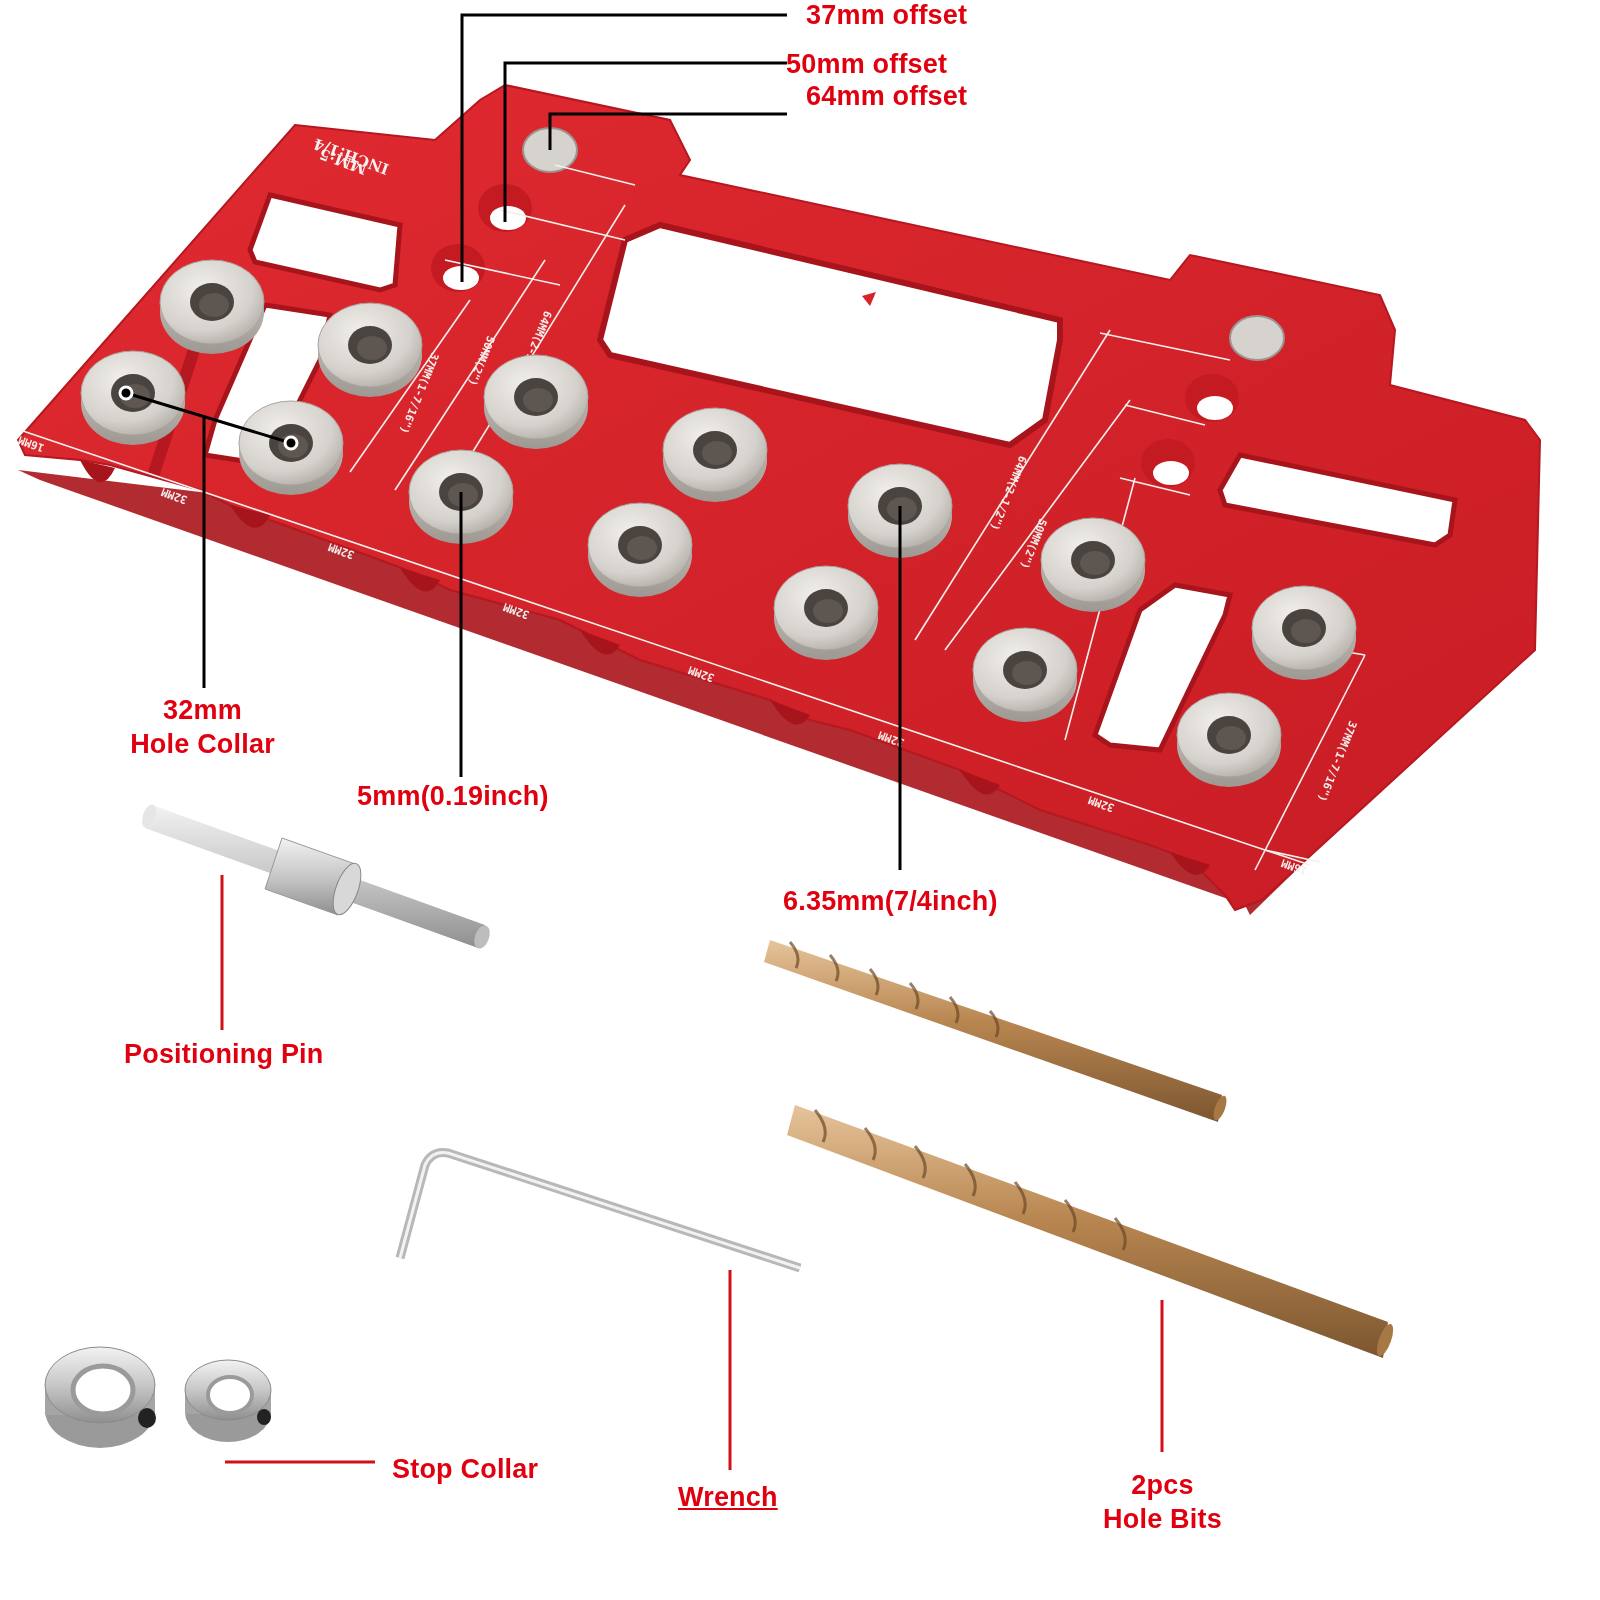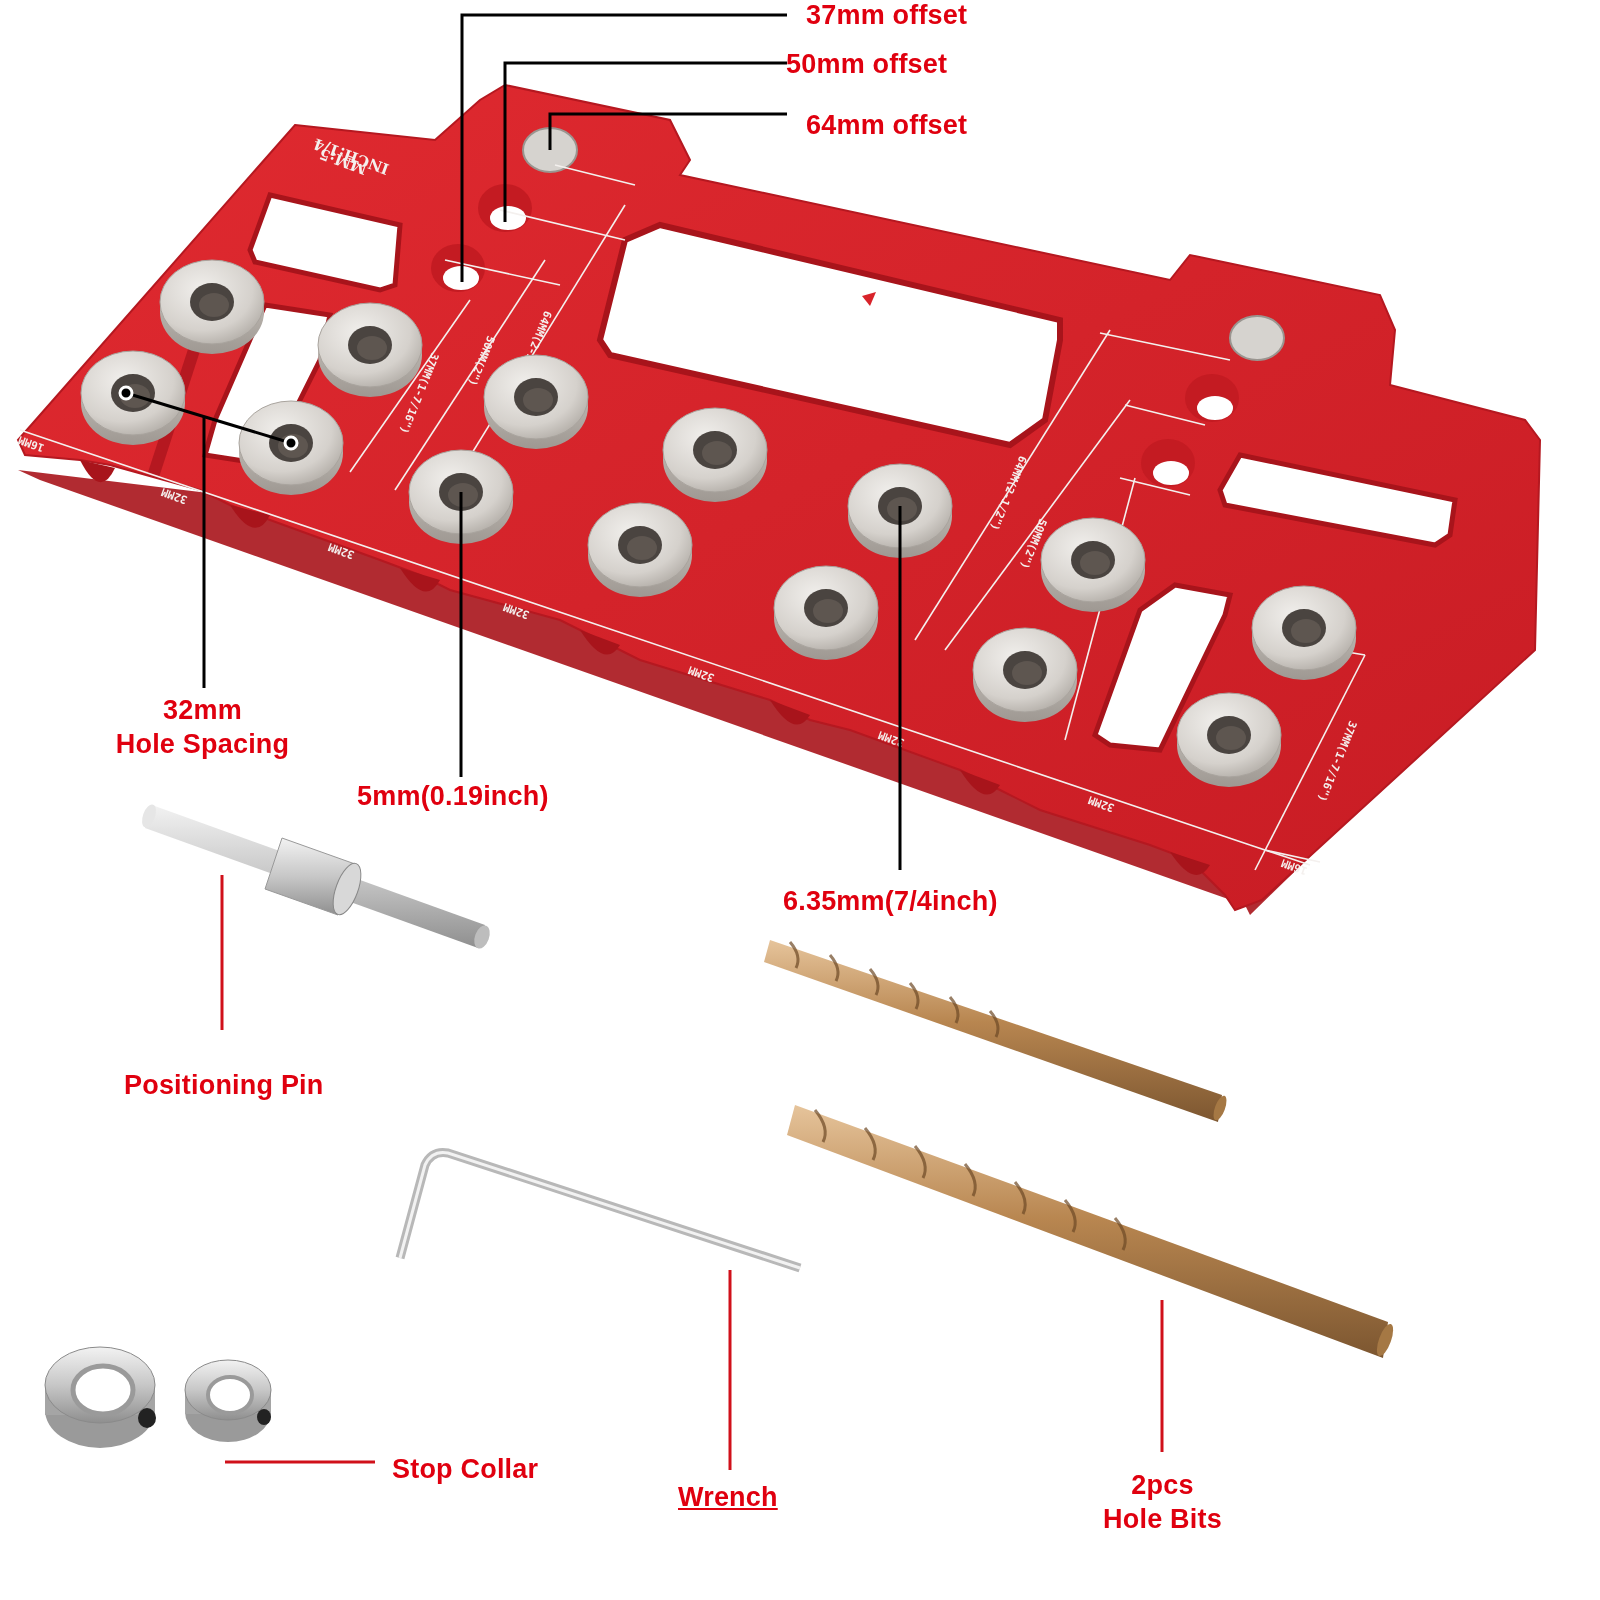--- a/index.html
+++ b/index.html
@@ -273,32 +273,32 @@
       <ellipse cx="228" cy="1412" rx="43" ry="30" fill="#9a9a9a"></ellipse>
       <rect x="185" y="1390" width="86" height="24" fill="#a5a5a5"></rect>
       <ellipse cx="228" cy="1390" rx="43" ry="30" fill="url(#steel)" stroke="#8a8a8a" stroke-width="1"></ellipse>
       <ellipse cx="230" cy="1395" rx="22" ry="18" fill="#ffffff" stroke="#9a9a9a" stroke-width="4"></ellipse>
       <ellipse cx="264" cy="1417" rx="7" ry="8" fill="#222"></ellipse>
     </g>
   </svg>
 
   <div class="label" style="left:806px; top:-2px;">37mm offset</div>
   <div class="label" style="left:786px; top:47px;">50mm offset</div>
-  <div class="label" style="left:806px; top:108px;">64mm offset</div>
+  <div class="label" style="left:806px; top:79px;">64mm offset</div>
 
   <div class="label center" style="left:100px; top:693px; width:205px;">
     <div>32mm</div>
-    <div>Hole Spacing</div>
+    <div>Hole Collar</div>
   </div>
 
   <div class="label" style="left:357px; top:779px;">5mm(0.19inch)</div>
 
   <div class="label" style="left:783px; top:884px;">6.35mm(7/4inch)</div>
 
-  <div class="label" style="left:124px; top:1037px;margin-top:31px;">Positioning Pin</div>
+  <div class="label" style="left:124px; top:1037px;">Positioning Pin</div>
 
   <div class="label" style="left:392px; top:1444px;margin-top:8px;">Stop Collar</div>
 
   <div class="label" style="left:678px; top:1480px;text-decoration:underline;">Wrench</div>
 
   <div class="label center" style="left:1100px; top:1468px; width:125px;">
     <div>2pcs</div>
     <div>Hole Bits</div>
   </div>
 

